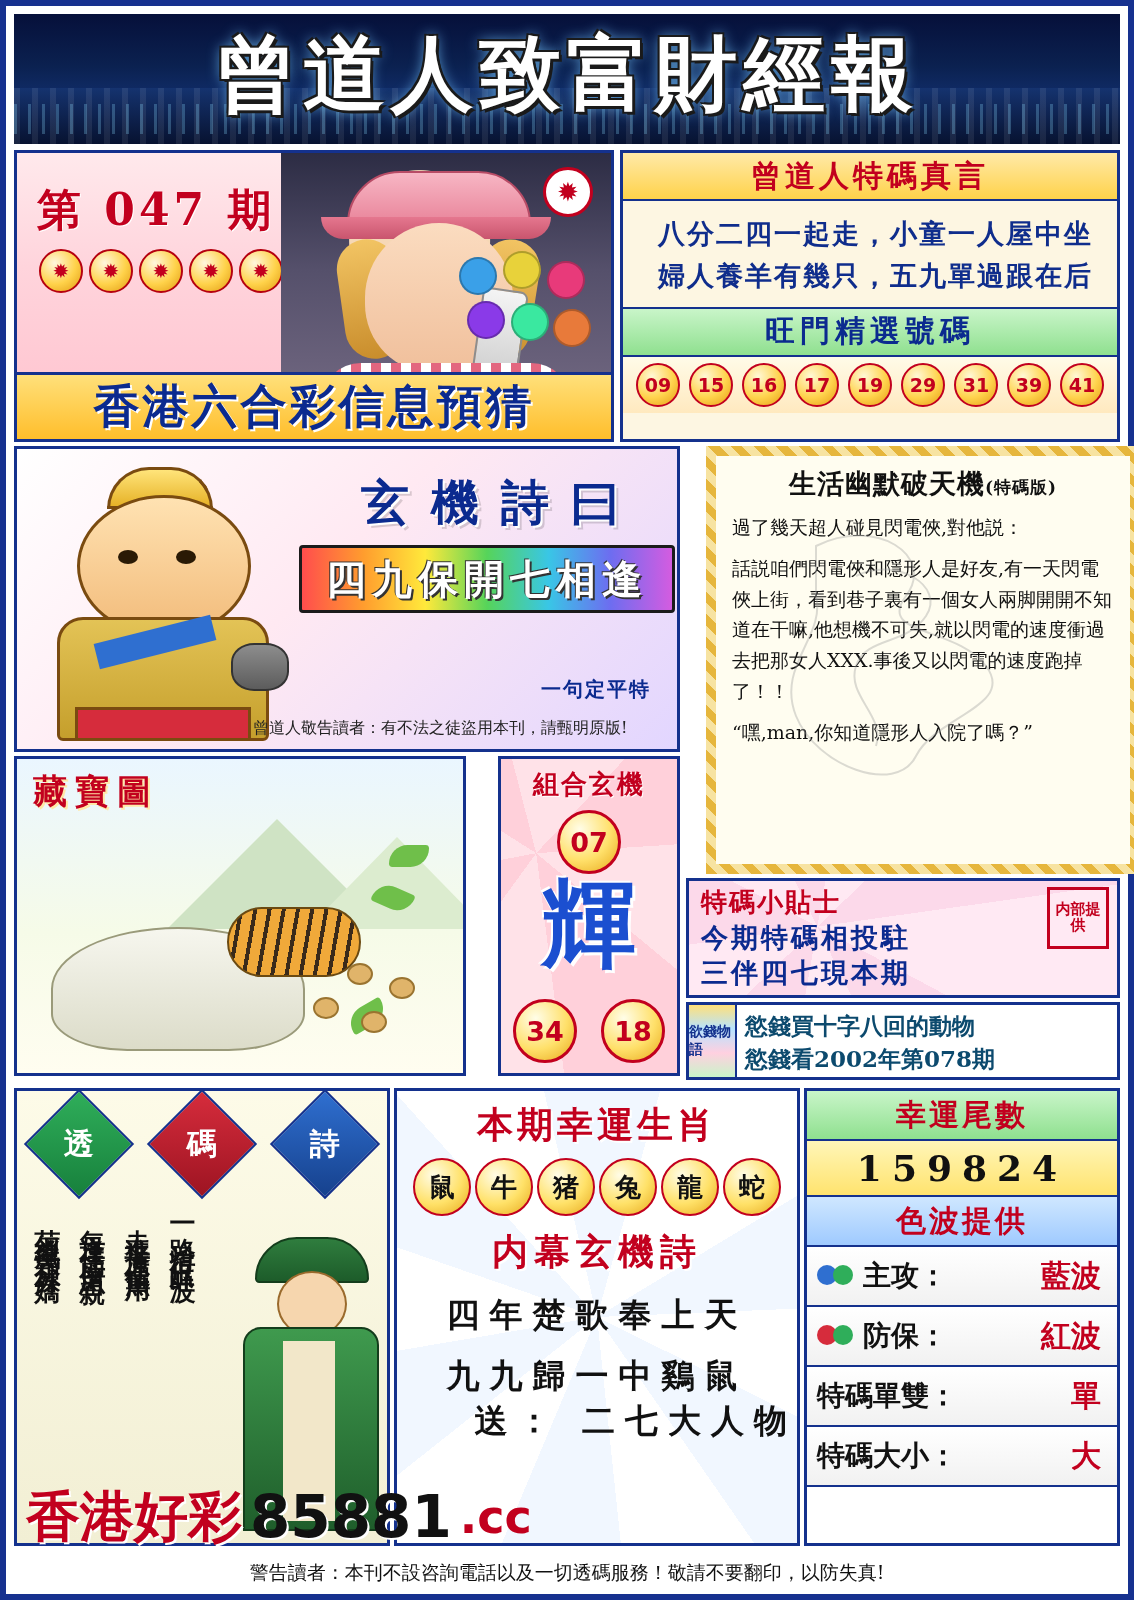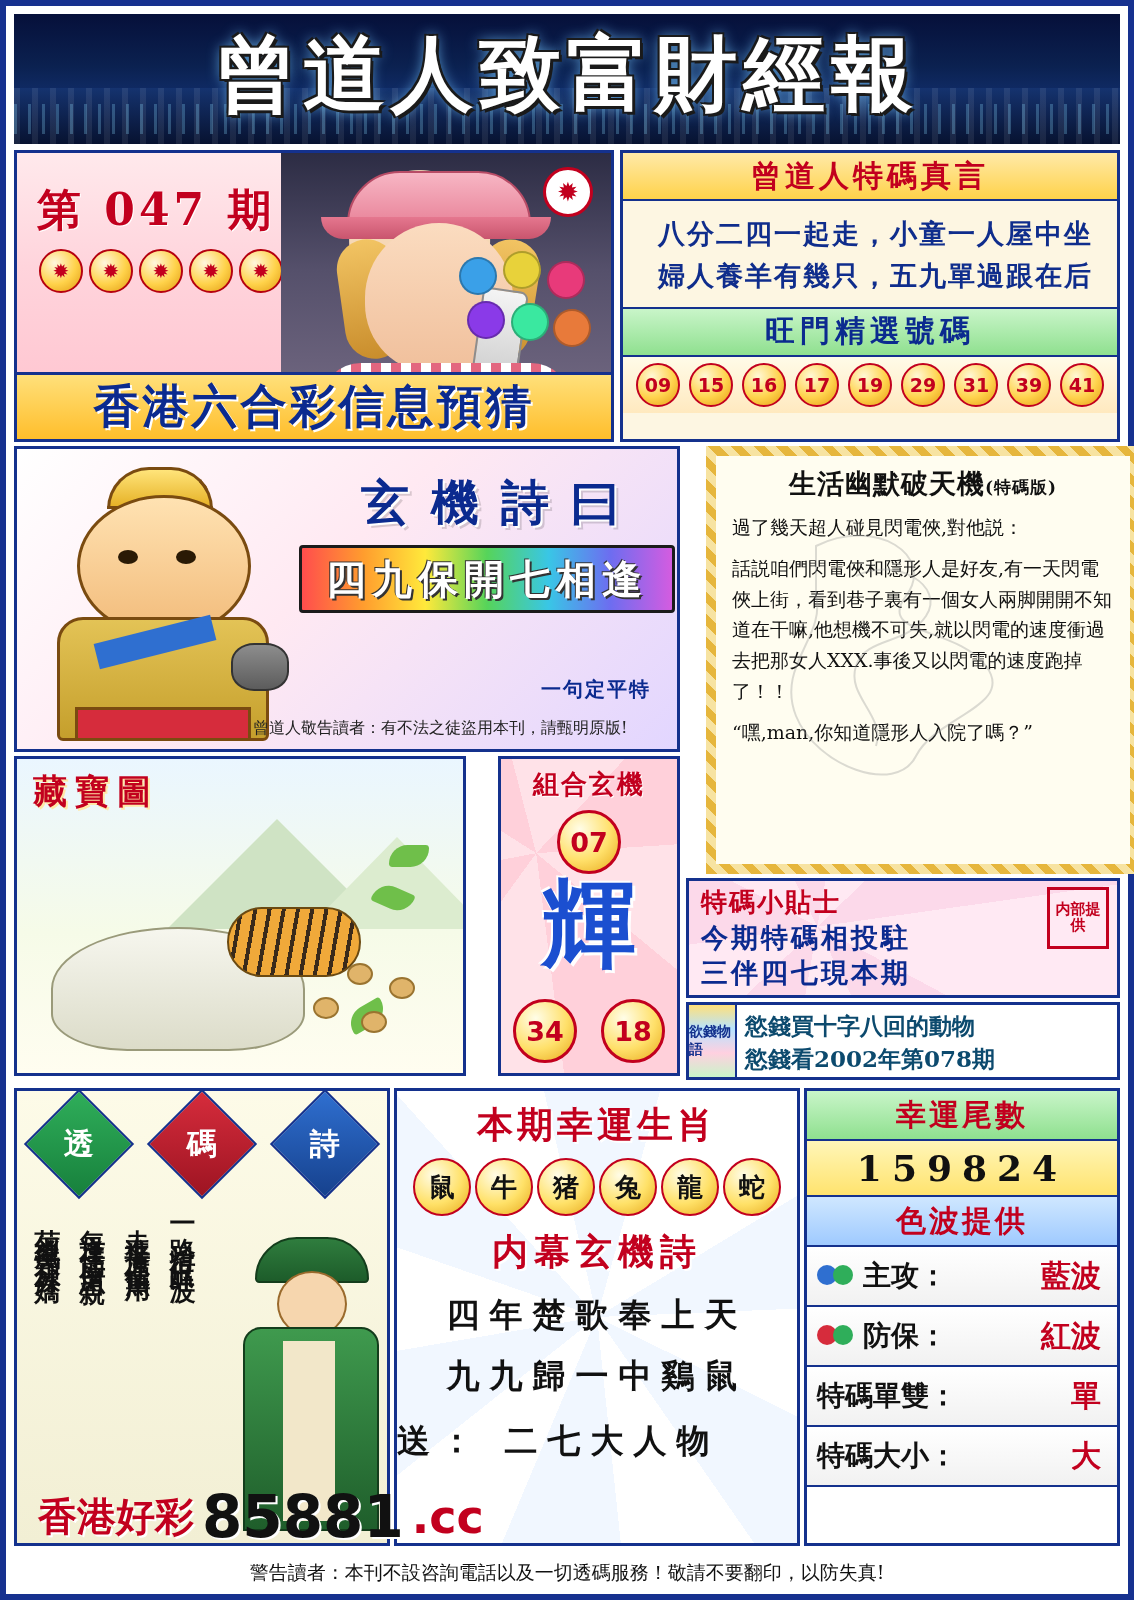--- a/index.html
+++ b/index.html
@@ -340,21 +340,21 @@
     font-family:"DejaVu Serif","Liberation Serif",serif;
     font-size:36px;font-weight:bold;color:#c2001e;letter-spacing:6px;
     text-shadow:2px 2px 0 #fff;
   }
   .z-line{
     text-align:center;margin-top:16px;
     font-family:"DejaVu Serif","Liberation Serif",serif;
     font-size:33px;font-weight:bold;color:#111;letter-spacing:10px;
   }
   .z-send{
-    text-align:left;margin-top:20px;
+    text-align:right;
     font-family:"DejaVu Serif","Liberation Serif",serif;
     font-size:33px;font-weight:bold;color:#111;letter-spacing:10px;
   }
   
   .lucky{
     position:absolute;left:798px;top:1082px;width:316px;height:458px;
     border:3px solid #14318d;box-sizing:border-box;background:#ffffff;overflow:hidden;
   }
   .lk-head{
     height:48px;background:linear-gradient(180deg,#c9f5c9,#8fe08f);
@@ -389,22 +389,22 @@
   .dotpair i{position:absolute;width:20px;height:20px;border-radius:50%;display:block;}
   
   .footer-warn{
     position:absolute;left:8px;bottom:8px;width:1106px;text-align:center;
     font-family:"DejaVu Serif","Liberation Serif",serif;font-size:19px;color:#111;
   }
   .watermark{
     position:absolute;left:20px;bottom:40px;width:700px;height:74px;
     display:flex;align-items:center;gap:8px;pointer-events:none;
   }
-  .wm-cn{font-family:"DejaVu Serif","Liberation Serif",serif;font-size:39px;font-weight:bold;color:#c2001e;
-    text-shadow:2px 2px 0 #fff;margin-left:12px;}
+  .wm-cn{font-family:"DejaVu Serif","Liberation Serif",serif;font-size:54px;font-weight:bold;color:#c2001e;
+    text-shadow:2px 2px 0 #fff;}
   .wm-num{font-family:"DejaVu Sans","Liberation Sans",sans-serif;font-size:58px;font-weight:bold;color:#111;
     text-shadow:2px 2px 0 #fff;}
   .wm-cc{font-family:"DejaVu Sans","Liberation Sans",sans-serif;font-size:46px;font-weight:bold;color:#c2001e;}
 </style>
 </head>
 <body>
 
 <div class="page">
 
   <div class="masthead">

